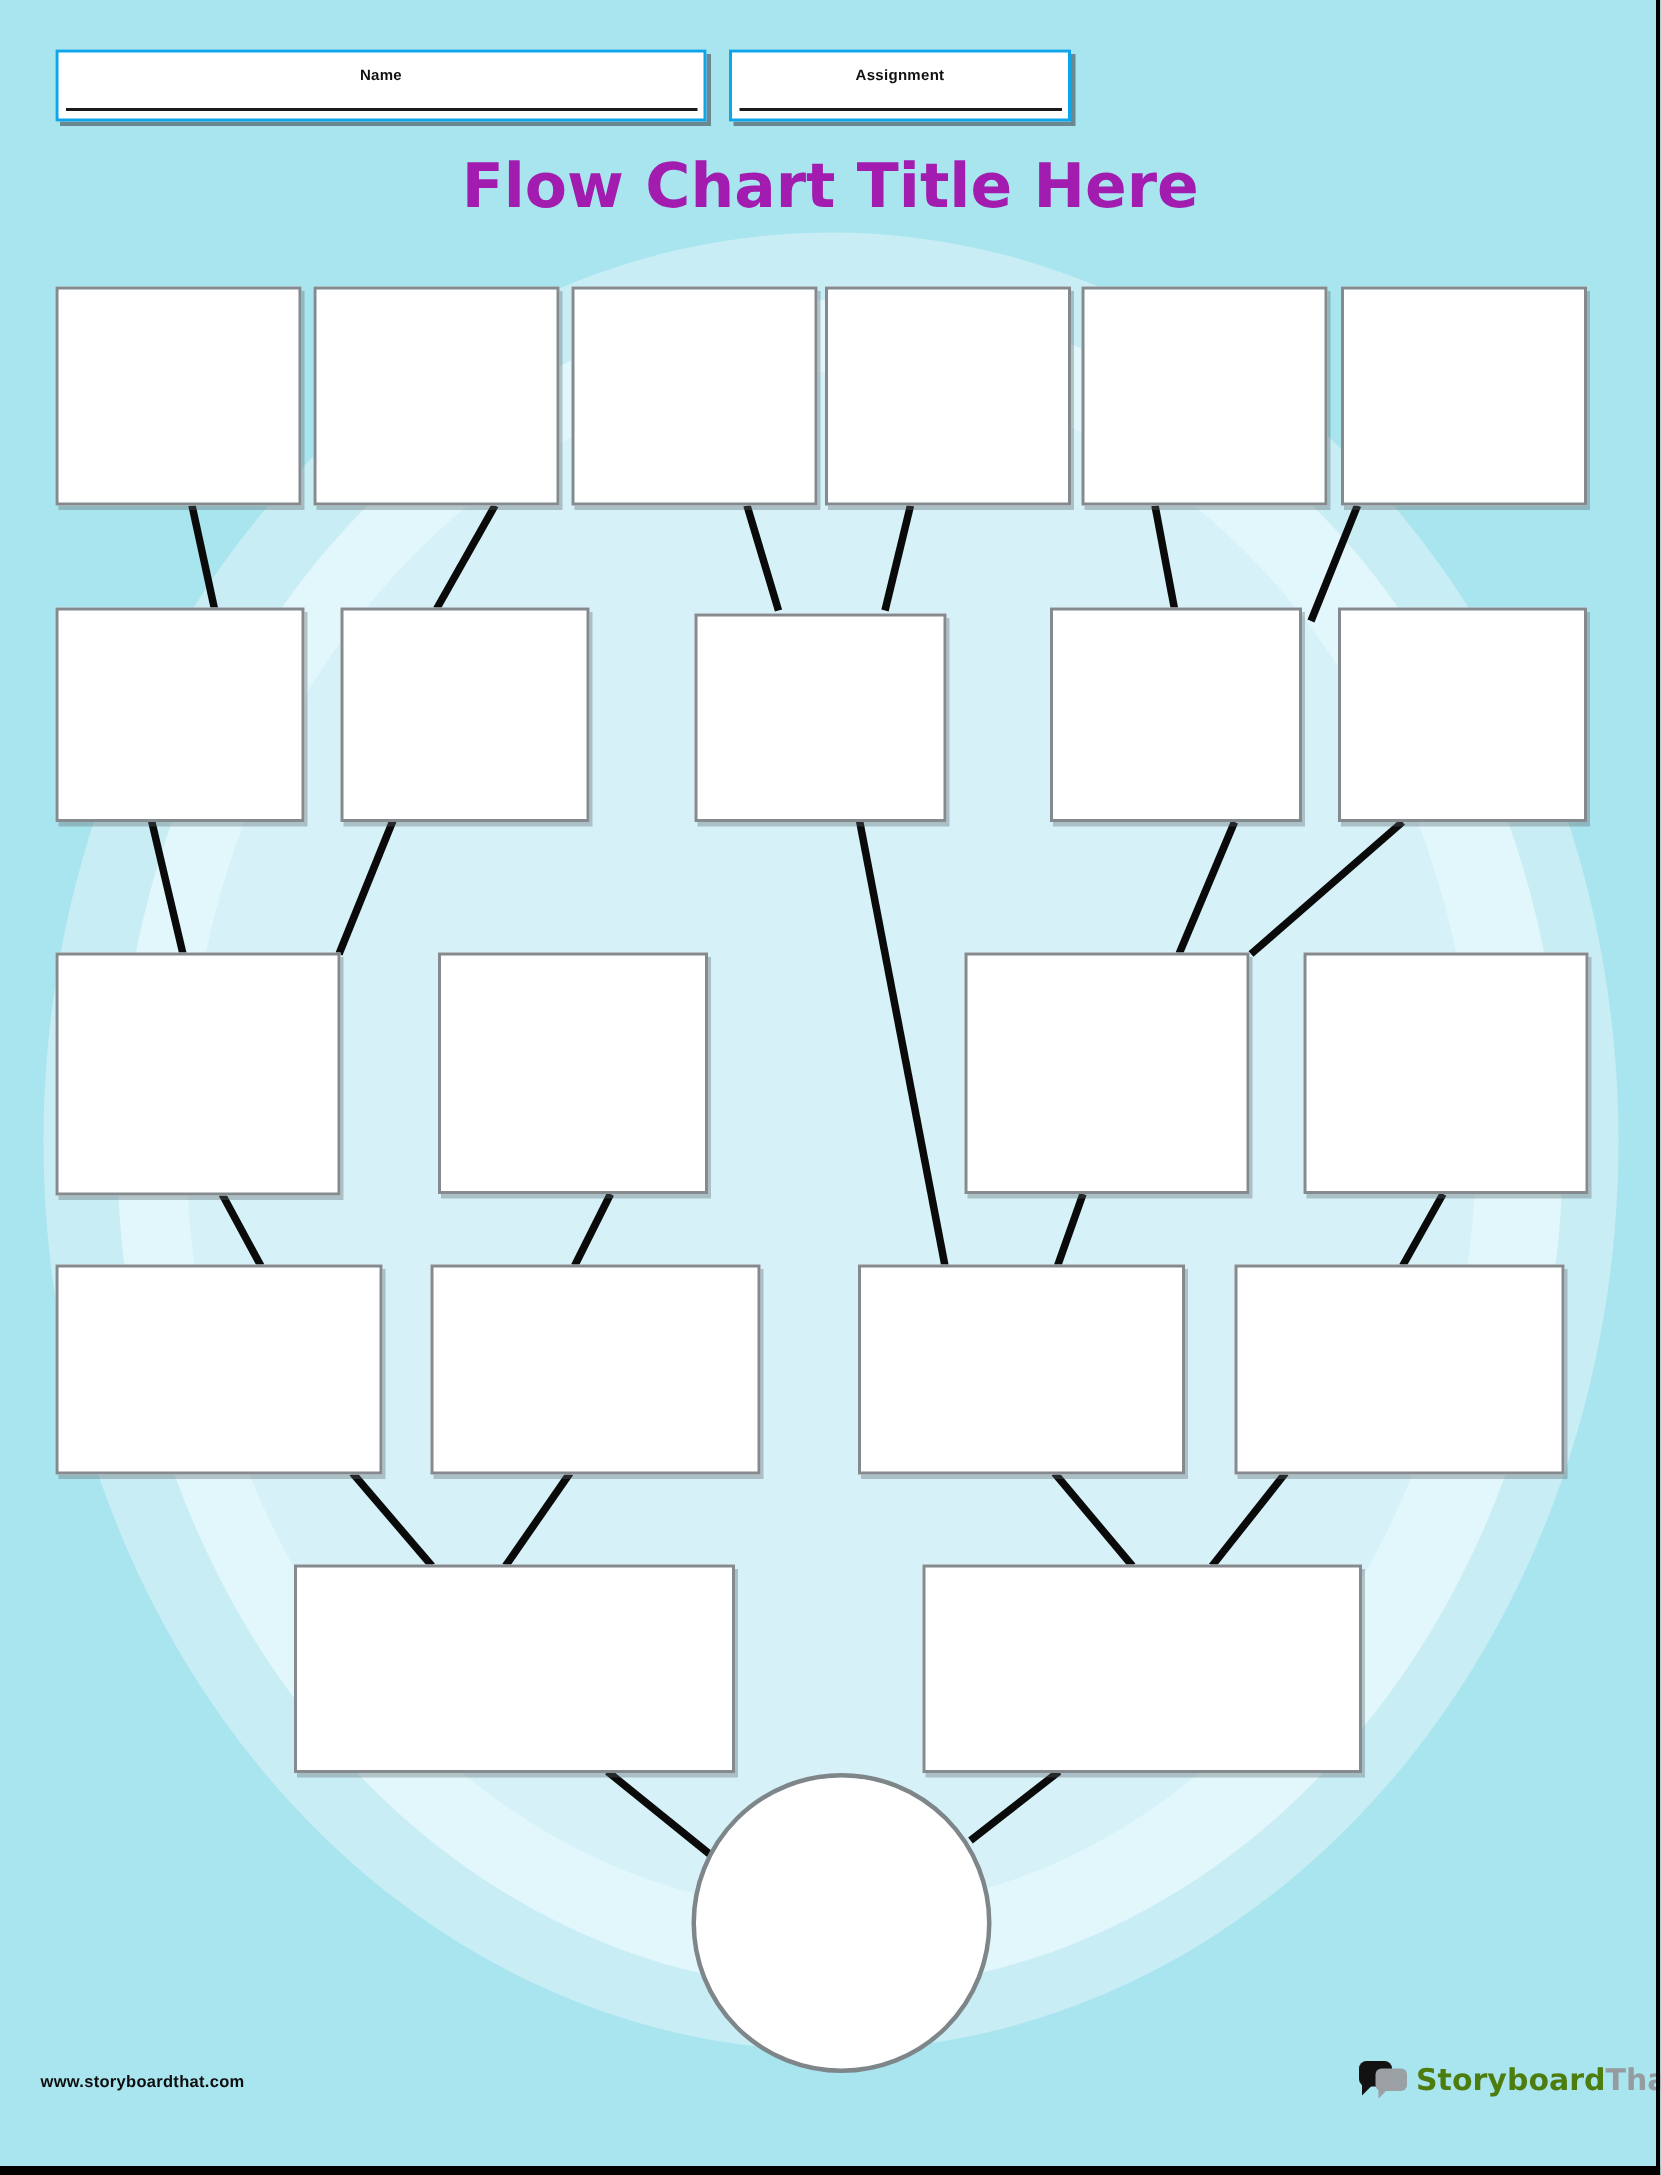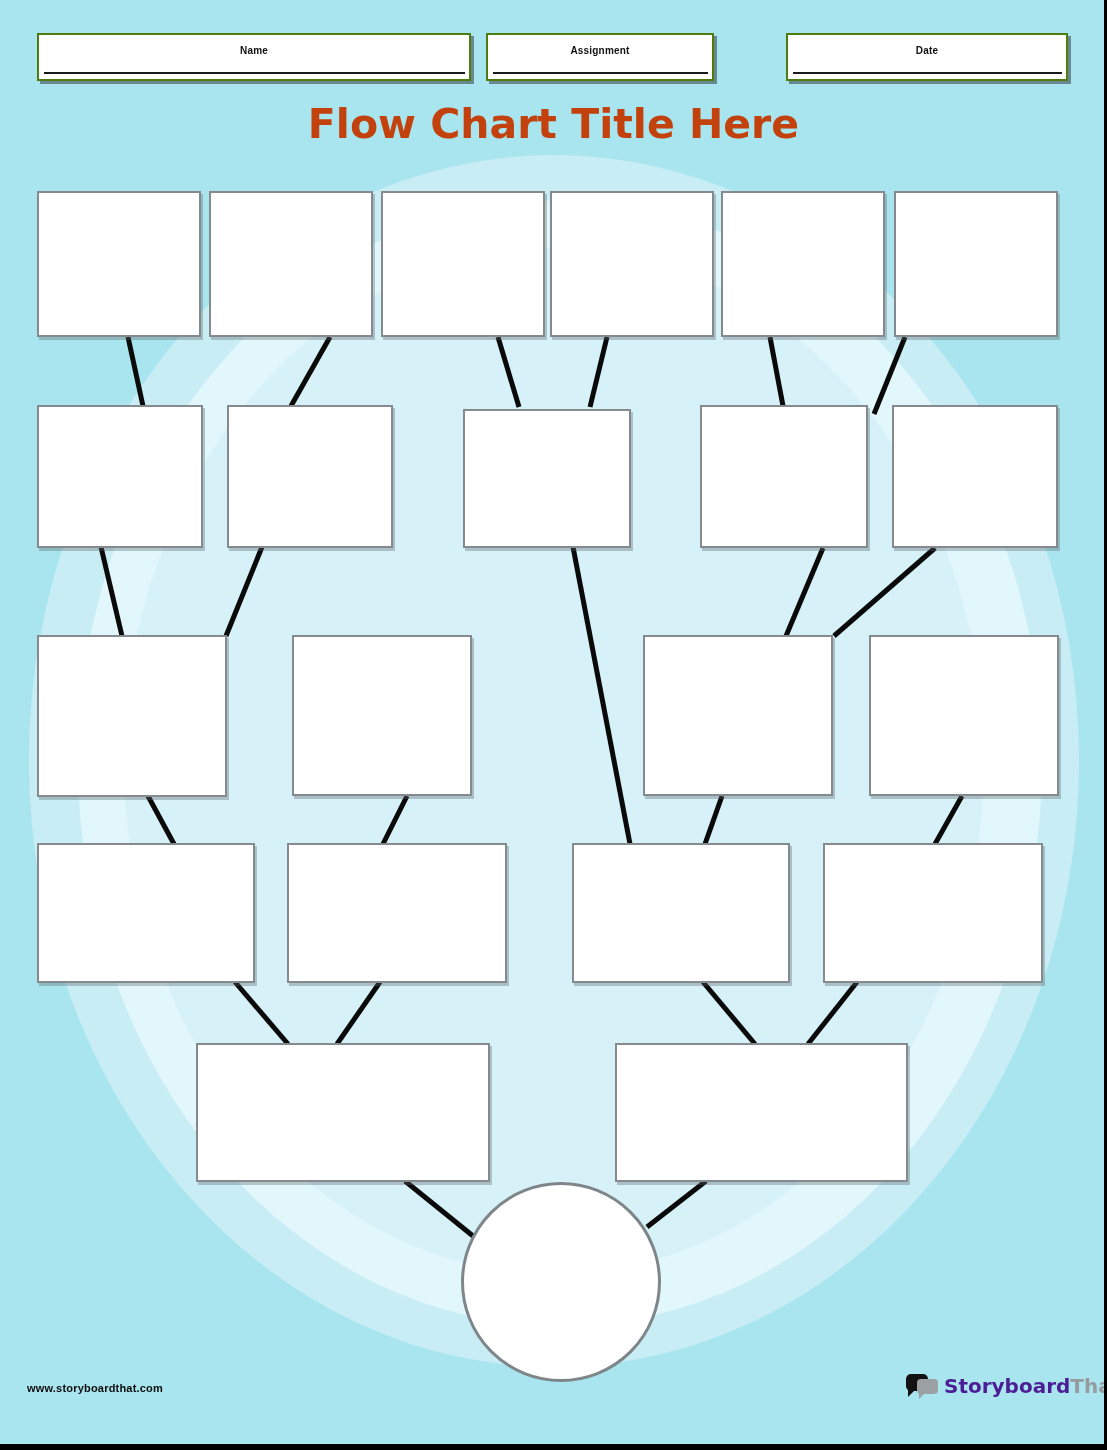--- a/index.html
+++ b/index.html
@@ -27,40 +27,40 @@
   }
   .terminal-circle {
     position:absolute; left:461px; top:1182px; width:200px; height:200px;
     background:#ffffff; border:3px solid #7e8689; border-radius:50%;
     box-sizing:border-box;
   }
 
   
   .field {
     position:absolute; top:33px; height:48px; background:#ffffff;
-    border:2px solid #4d7c0f; box-sizing:border-box;
+    border:2px solid #0ea5e9; box-sizing:border-box;
     box-shadow:3px 3px 0 rgba(55,60,66,0.55);
   }
   .field .field-label {
     position:absolute; left:0; right:0; top:10px; text-align:center;
     font-size:10px; font-weight:bold; color:#111;
     letter-spacing:0.2px;
   }
   .field .field-line {
     position:absolute; left:5px; right:4px; bottom:5px; height:2px;
     background:#1b1b1b;
   }
   .field-name       { left:37px;  width:434px; }
   .field-assignment { left:486px; width:228px; }
   .field-date       { left:786px; width:282px; }
 
   .page-title {
     position:absolute; left:0; right:0; top:100px; margin:0;
     text-align:center; font-family:"DejaVu Sans", sans-serif;
-    font-size:41px; font-weight:bold; color:#c2410c; letter-spacing:0px;
+    font-size:41px; font-weight:bold; color:#a21caf; letter-spacing:0px;
   }
 
   
   .site-url {
     position:absolute; left:27px; top:1382px;
     font-size:11px; font-weight:bold; color:#0d0d0d; letter-spacing:0.2px;
   }
   .brand { position:absolute; left:906px; top:1371px; height:30px; display:flex; align-items:center; }
   .brand-icon { position:relative; width:38px; height:28px; }
   .bubble-back {
@@ -73,21 +73,21 @@
   }
   .bubble-front {
     position:absolute; left:11px; top:7px; width:21px; height:15px;
     background:#9aa0a3; border-radius:4px;
   }
   .bubble-front:after {
     content:""; position:absolute; left:2px; bottom:-5px;
     border-left:6px solid #9aa0a3; border-bottom:6px solid transparent;
   }
   .brand-text { font-family:"DejaVu Sans", sans-serif; font-size:20px; font-weight:bold; white-space:nowrap; }
-  .brand-dark { color:#4c1d95; }
+  .brand-dark { color:#4d7c0f; }
   .brand-gray { color:#969ba0; }
 
   .edge-bar-right  { position:absolute; top:0; bottom:0; right:0; width:3px; background:#000; }
   .edge-bar-bottom { position:absolute; left:0; right:0; bottom:0; height:6px; background:#000; }
 </style>
 </head>
 <body>
 
 <div class="page">
 
@@ -118,24 +118,20 @@
     <line x1="405" y1="1181" x2="473" y2="1236"></line>
     <line x1="706" y1="1181" x2="647" y2="1227"></line>
   </svg>
 
   <div class="field field-name">
     <span class="field-label">Name</span>
     <div class="field-line"></div>
   </div>
   <div class="field field-assignment">
     <span class="field-label">Assignment</span>
-    <div class="field-line"></div>
-  </div>
-  <div class="field field-date">
-    <span class="field-label">Date</span>
     <div class="field-line"></div>
   </div>
 
   <h1 class="page-title">Flow Chart Title Here</h1>
 
   <div class="node" style="left:37px;  top:191px; width:164px; height:146px;"></div>
   <div class="node" style="left:209px; top:191px; width:164px; height:146px;"></div>
   <div class="node" style="left:381px; top:191px; width:164px; height:146px;"></div>
   <div class="node" style="left:550px; top:191px; width:164px; height:146px;"></div>
   <div class="node" style="left:721px; top:191px; width:164px; height:146px;"></div>

